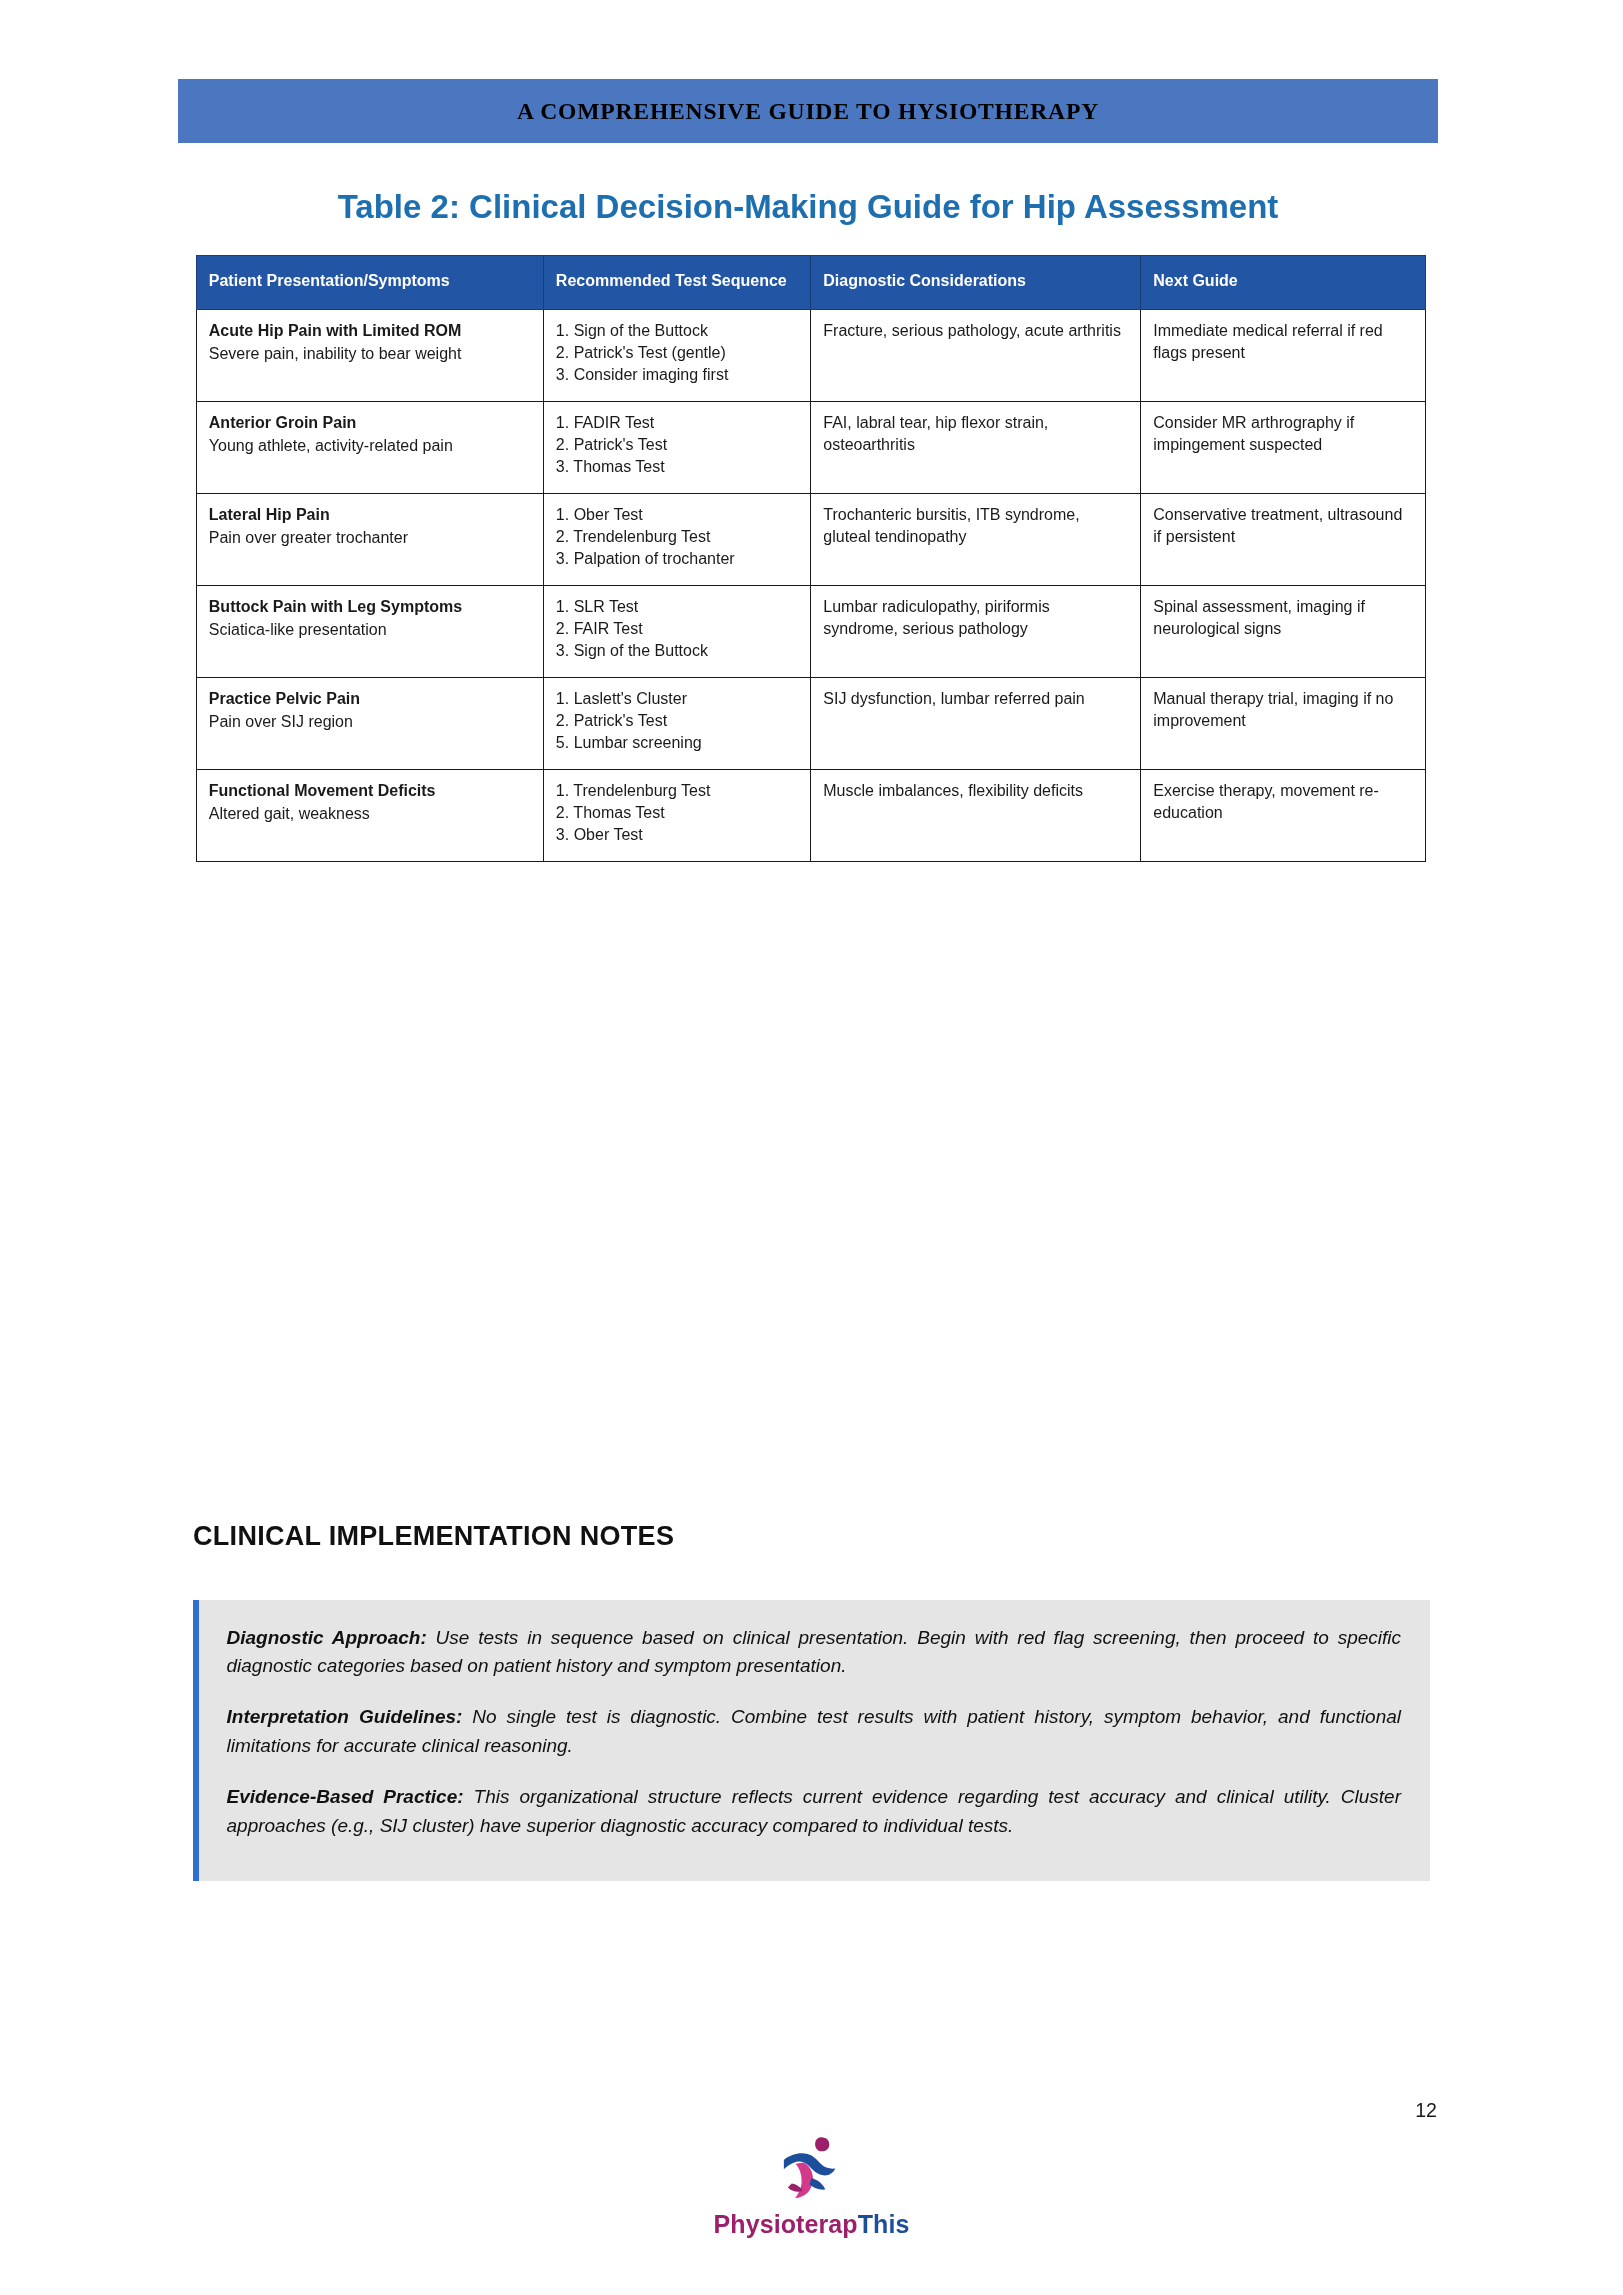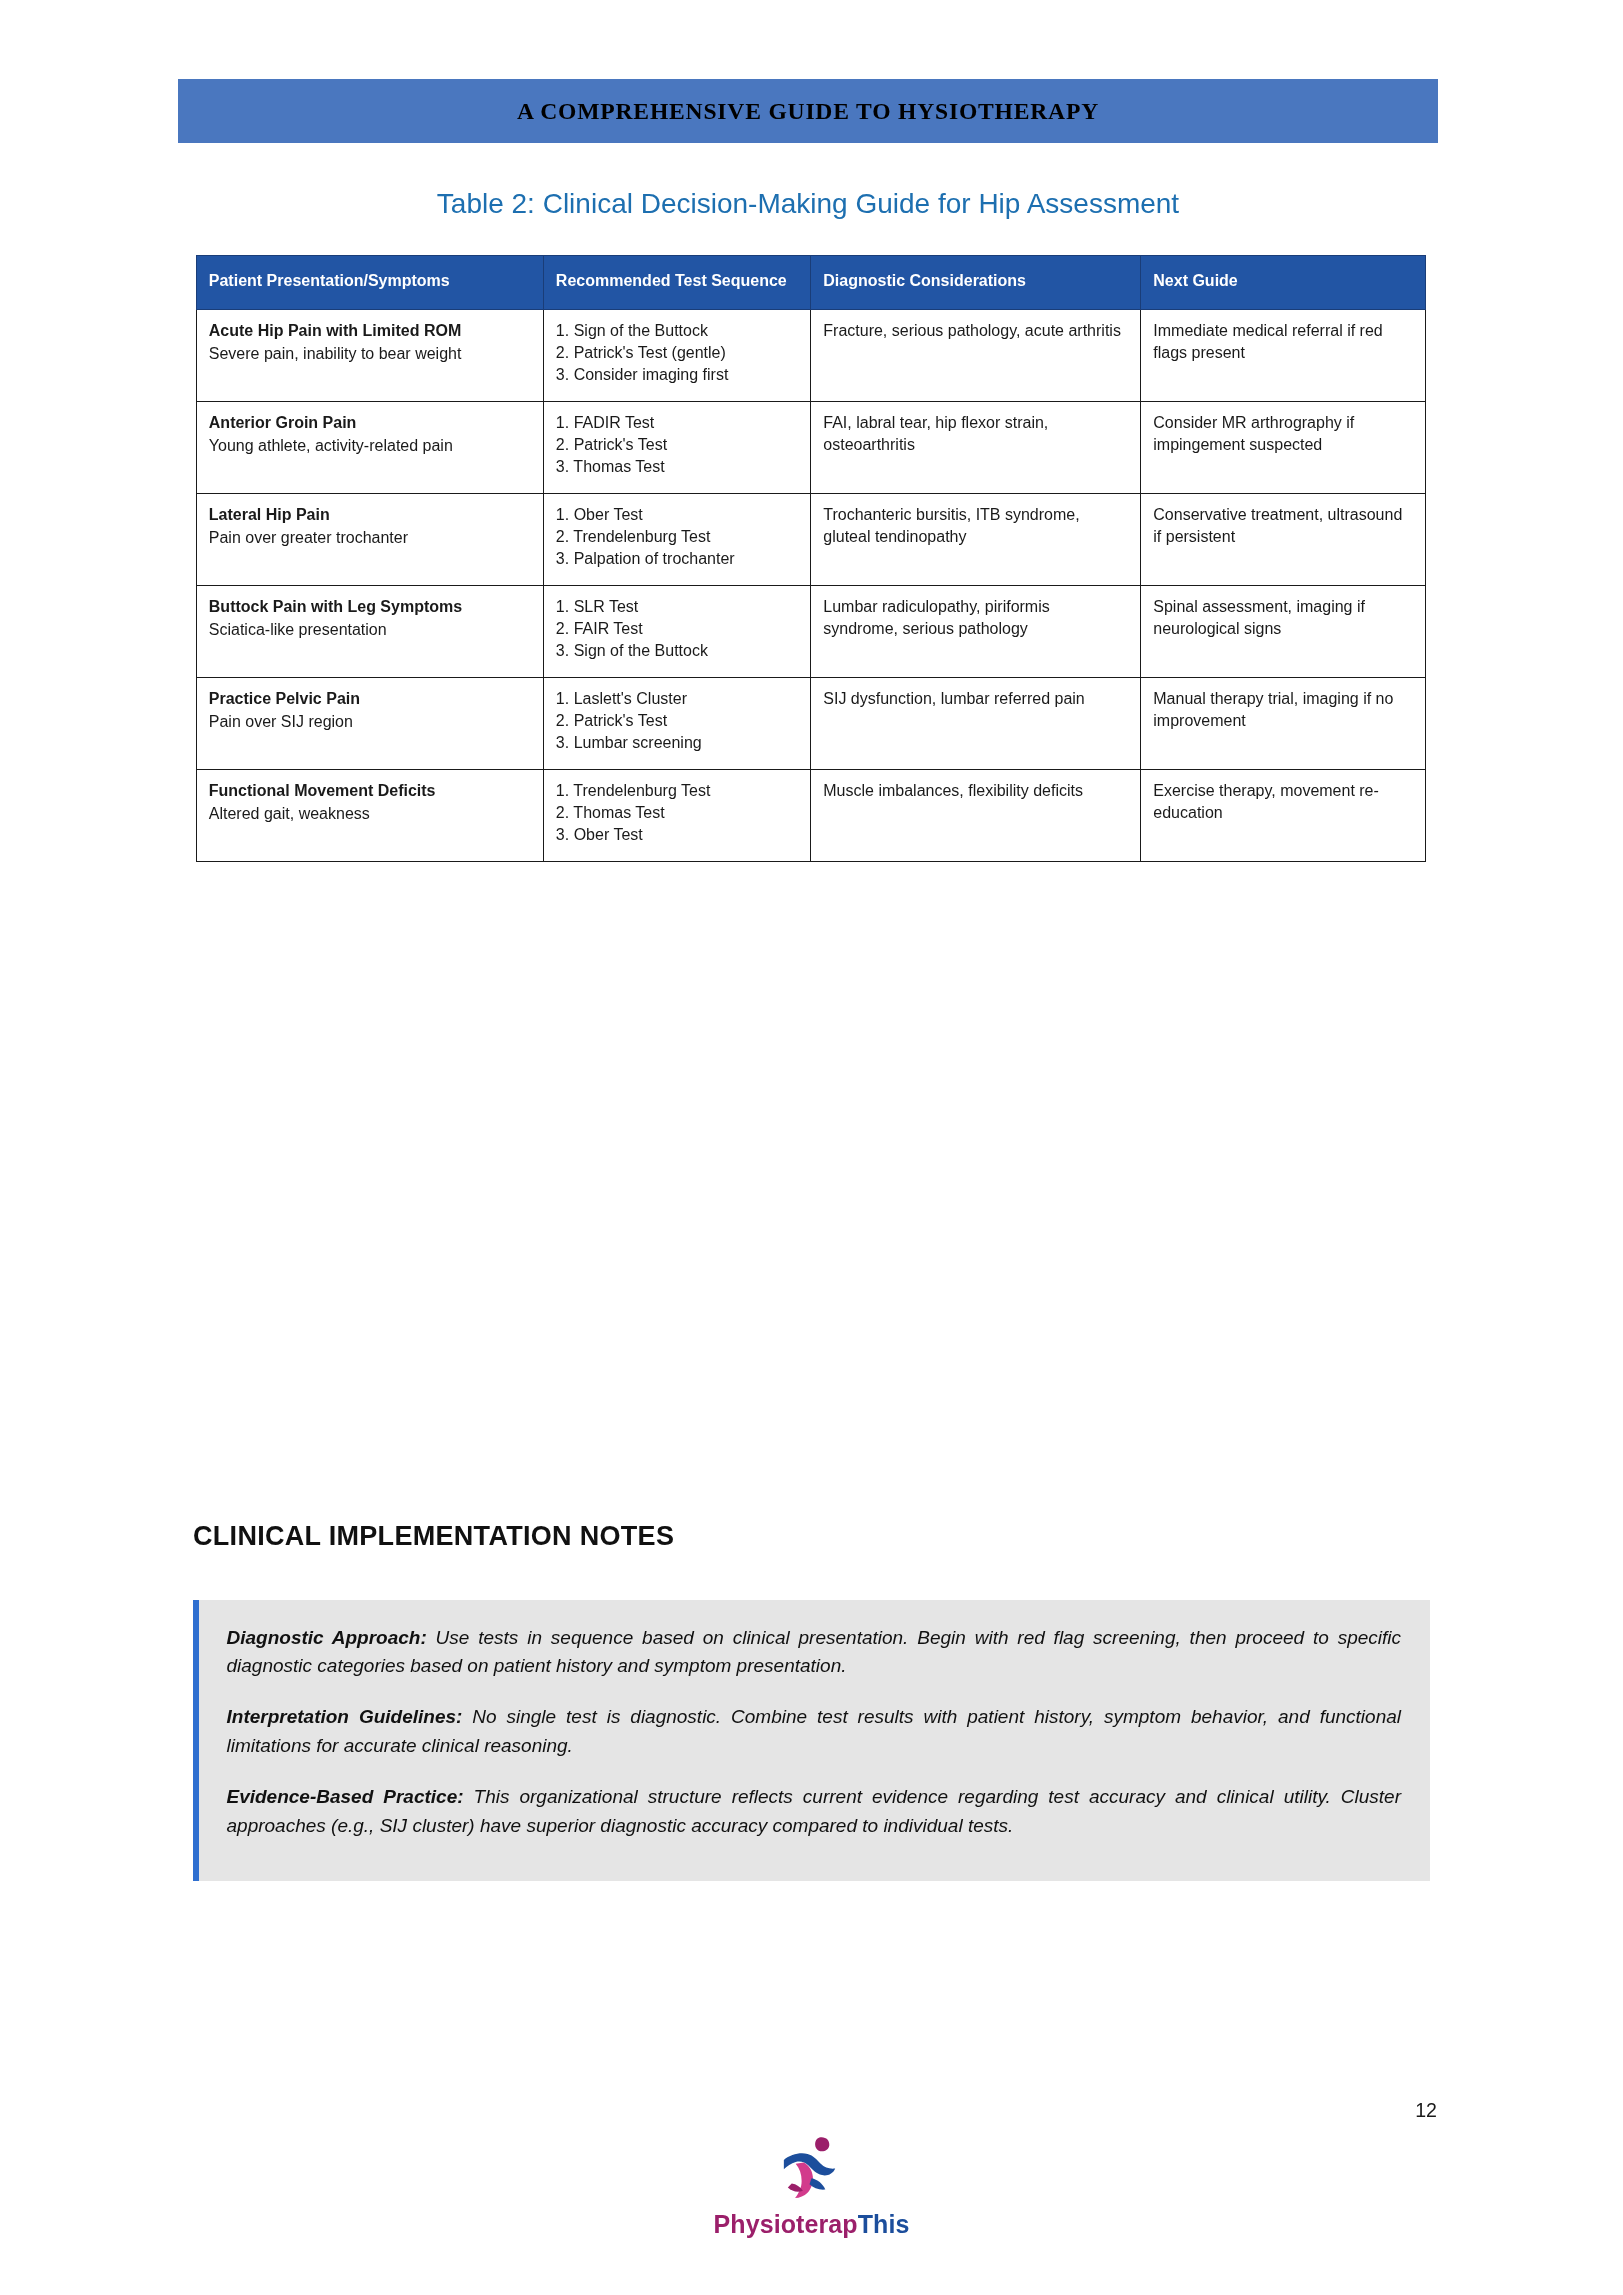--- a/index.html
+++ b/index.html
@@ -46,22 +46,22 @@
     text-transform: uppercase;
   }
 
   
   .table-title {
     position: absolute;
     left: 178px;
     top: 188px;
     width: 1260px;
     text-align: center;
-    font-size: 28px;
-    font-weight: normal;
+    font-size: 33px;
+    font-weight: bold;
     color: #1d6fb0;
   }
 
   
   .data-table {
     position: absolute;
     left: 196px;
     top: 255px;
     width: 1230px;
     border-collapse: collapse;
@@ -244,21 +244,21 @@
       </tr>
 
       <tr>
         <td>
           <span class="cell-title">Practice Pelvic Pain</span>
           <span class="cell-sub">Pain over SIJ region</span>
         </td>
         <td>
           <span class="seq-line">1. Laslett's Cluster</span>
           <span class="seq-line">2. Patrick's Test</span>
-          <span class="seq-line">3. Lumbar screening</span>
+          <span class="seq-line">5. Lumbar screening</span>
         </td>
         <td>SIJ dysfunction, lumbar referred pain</td>
         <td>Manual therapy trial, imaging if no improvement</td>
       </tr>
 
       <tr>
         <td>
           <span class="cell-title">Functional Movement Deficits</span>
           <span class="cell-sub">Altered gait, weakness</span>
         </td>

